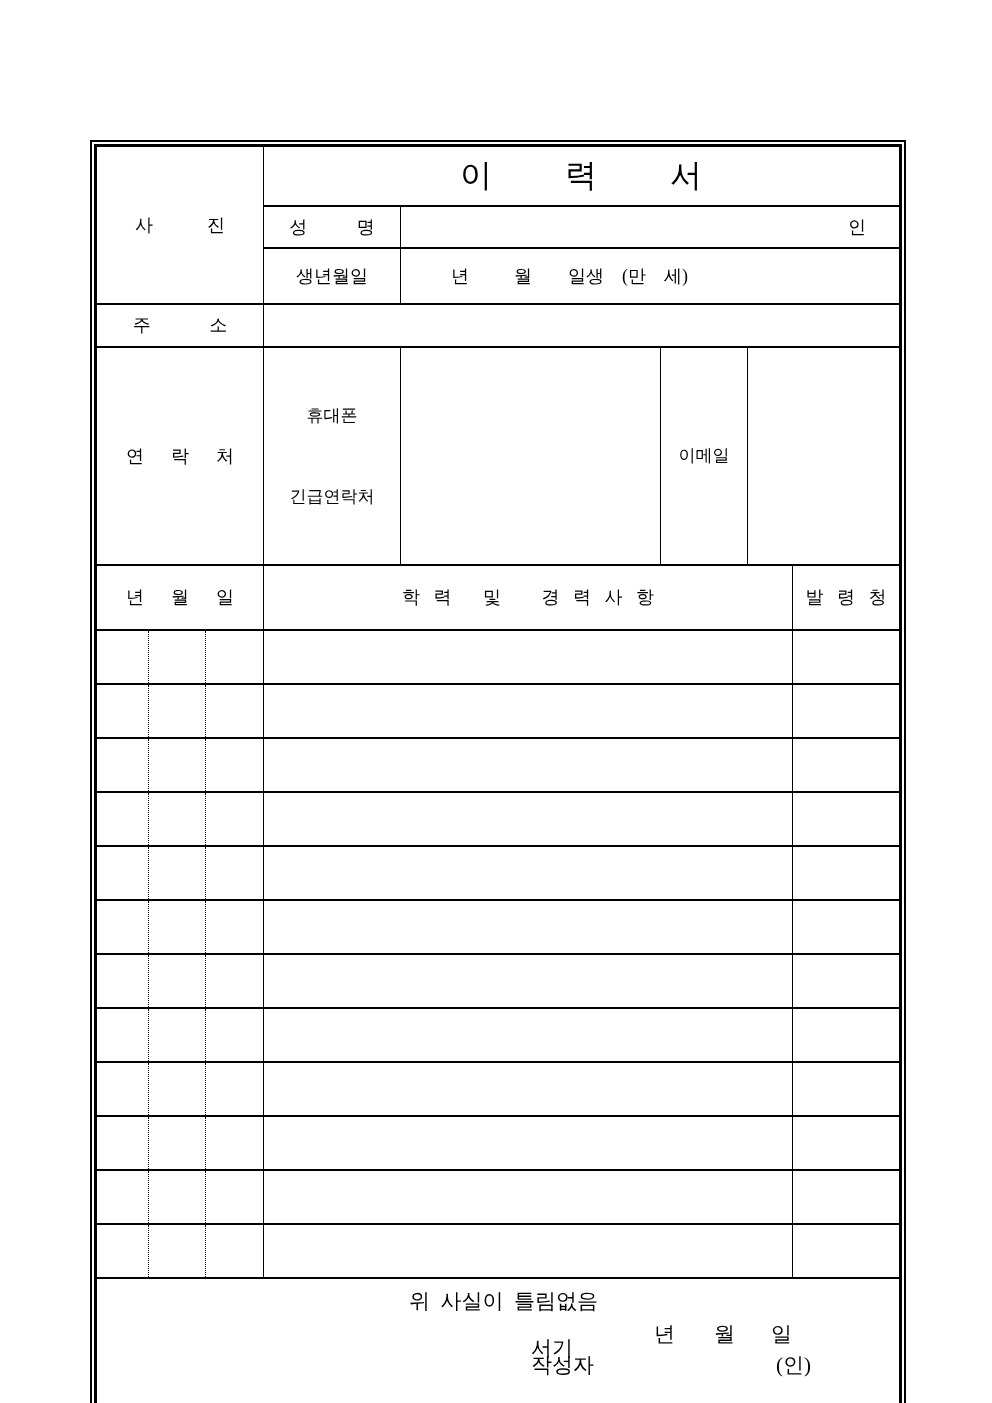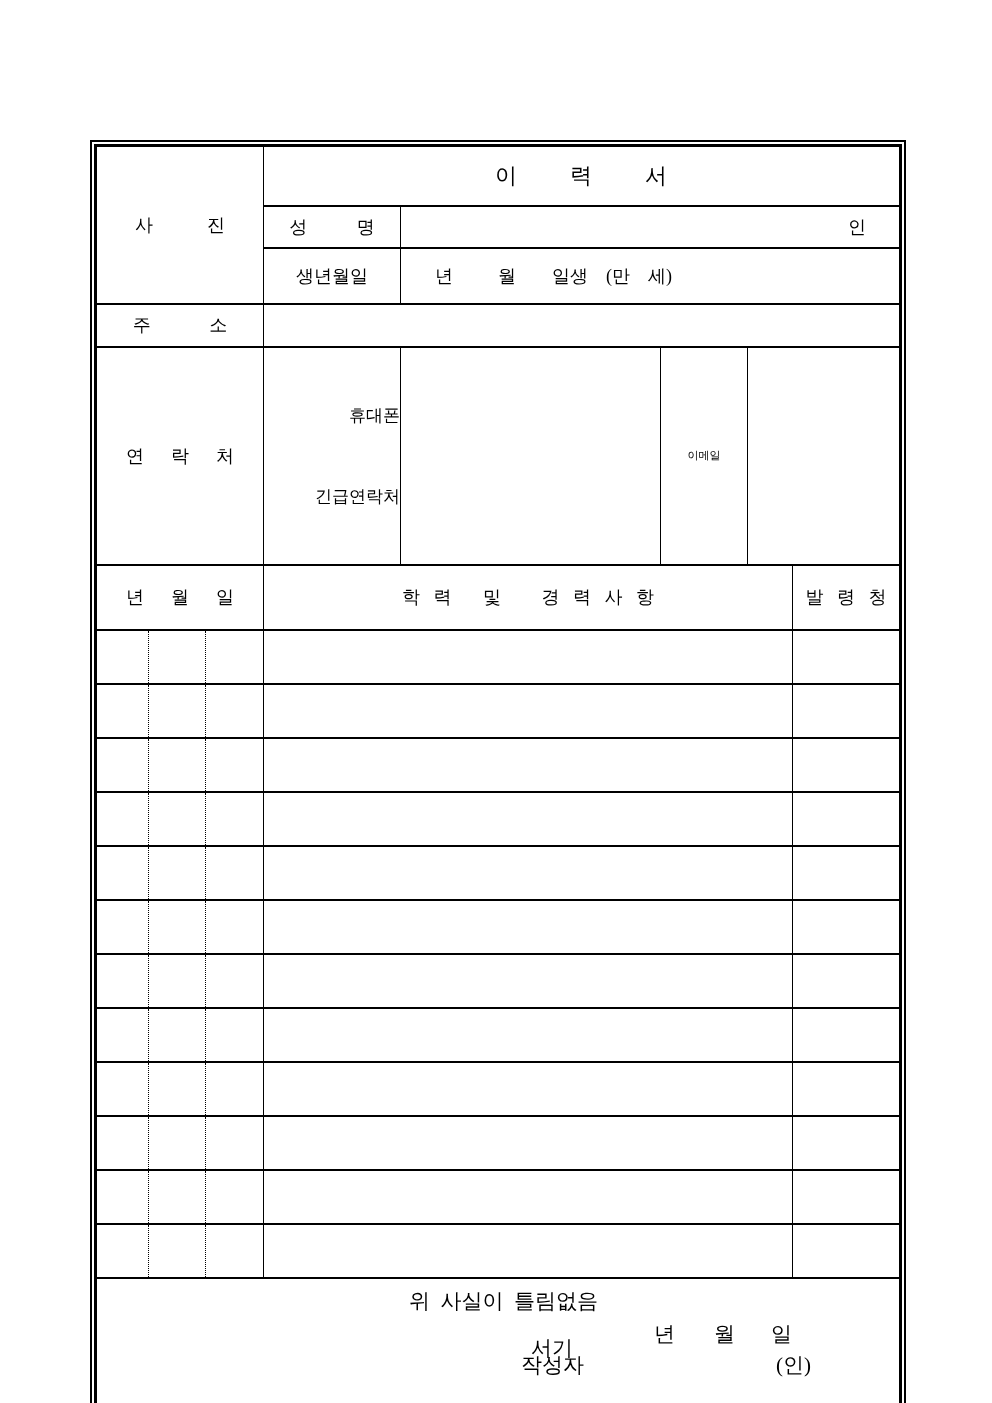--- a/index.html
+++ b/index.html
@@ -27,35 +27,35 @@
     border-right:1px solid #000;
     border-top:2px solid #000;
     border-bottom:2px solid #000;
     padding:0;
     font-size:18px;
     white-space:pre;
     vertical-align:middle;
     overflow:hidden;
   }
   .center { text-align:center; }
-  .title-cell { font-size:22px; text-align:center; letter-spacing:1px; }
+  .title-cell { font-size:32px; text-align:center; letter-spacing:1px; }
   .label { text-align:center; }
   .name-value { text-align:right; padding-right:33px; }
-  .birth-value { text-align:left; padding-left:34px; }
-  .phone-label { text-align:right; font-size:17px; line-height:27px; }
-  .email-label { text-align:center; font-size:11px; }
+  .birth-value { text-align:left; padding-left:50px; }
+  .phone-label { text-align:center; font-size:17px; line-height:27px; }
+  .email-label { text-align:center; font-size:17px; }
   .cell-year, .cell-month { border-right:1px dotted #000; }
   .footer-cell { position:relative; }
   .footer-cell span { position:absolute; font-size:21px; white-space:pre; }
   .fs-statement { left:312px; top:8px; }
   .fs-prefix    { left:434px; top:55px; }
   .fs-year      { left:557px; top:41px; }
   .fs-month     { left:617px; top:41px; }
   .fs-day       { left:674px; top:41px; }
-  .fs-writer    { left:424px; top:72px; }
+  .fs-writer    { left:434px; top:72px; }
   .fs-seal      { left:679px; top:72px; }
 </style>
 </head>
 <body>
 
 <div class="sheet">
   <table class="resume">
     <colgroup>
       <col style="width:53px">
         <col style="width:57px">

